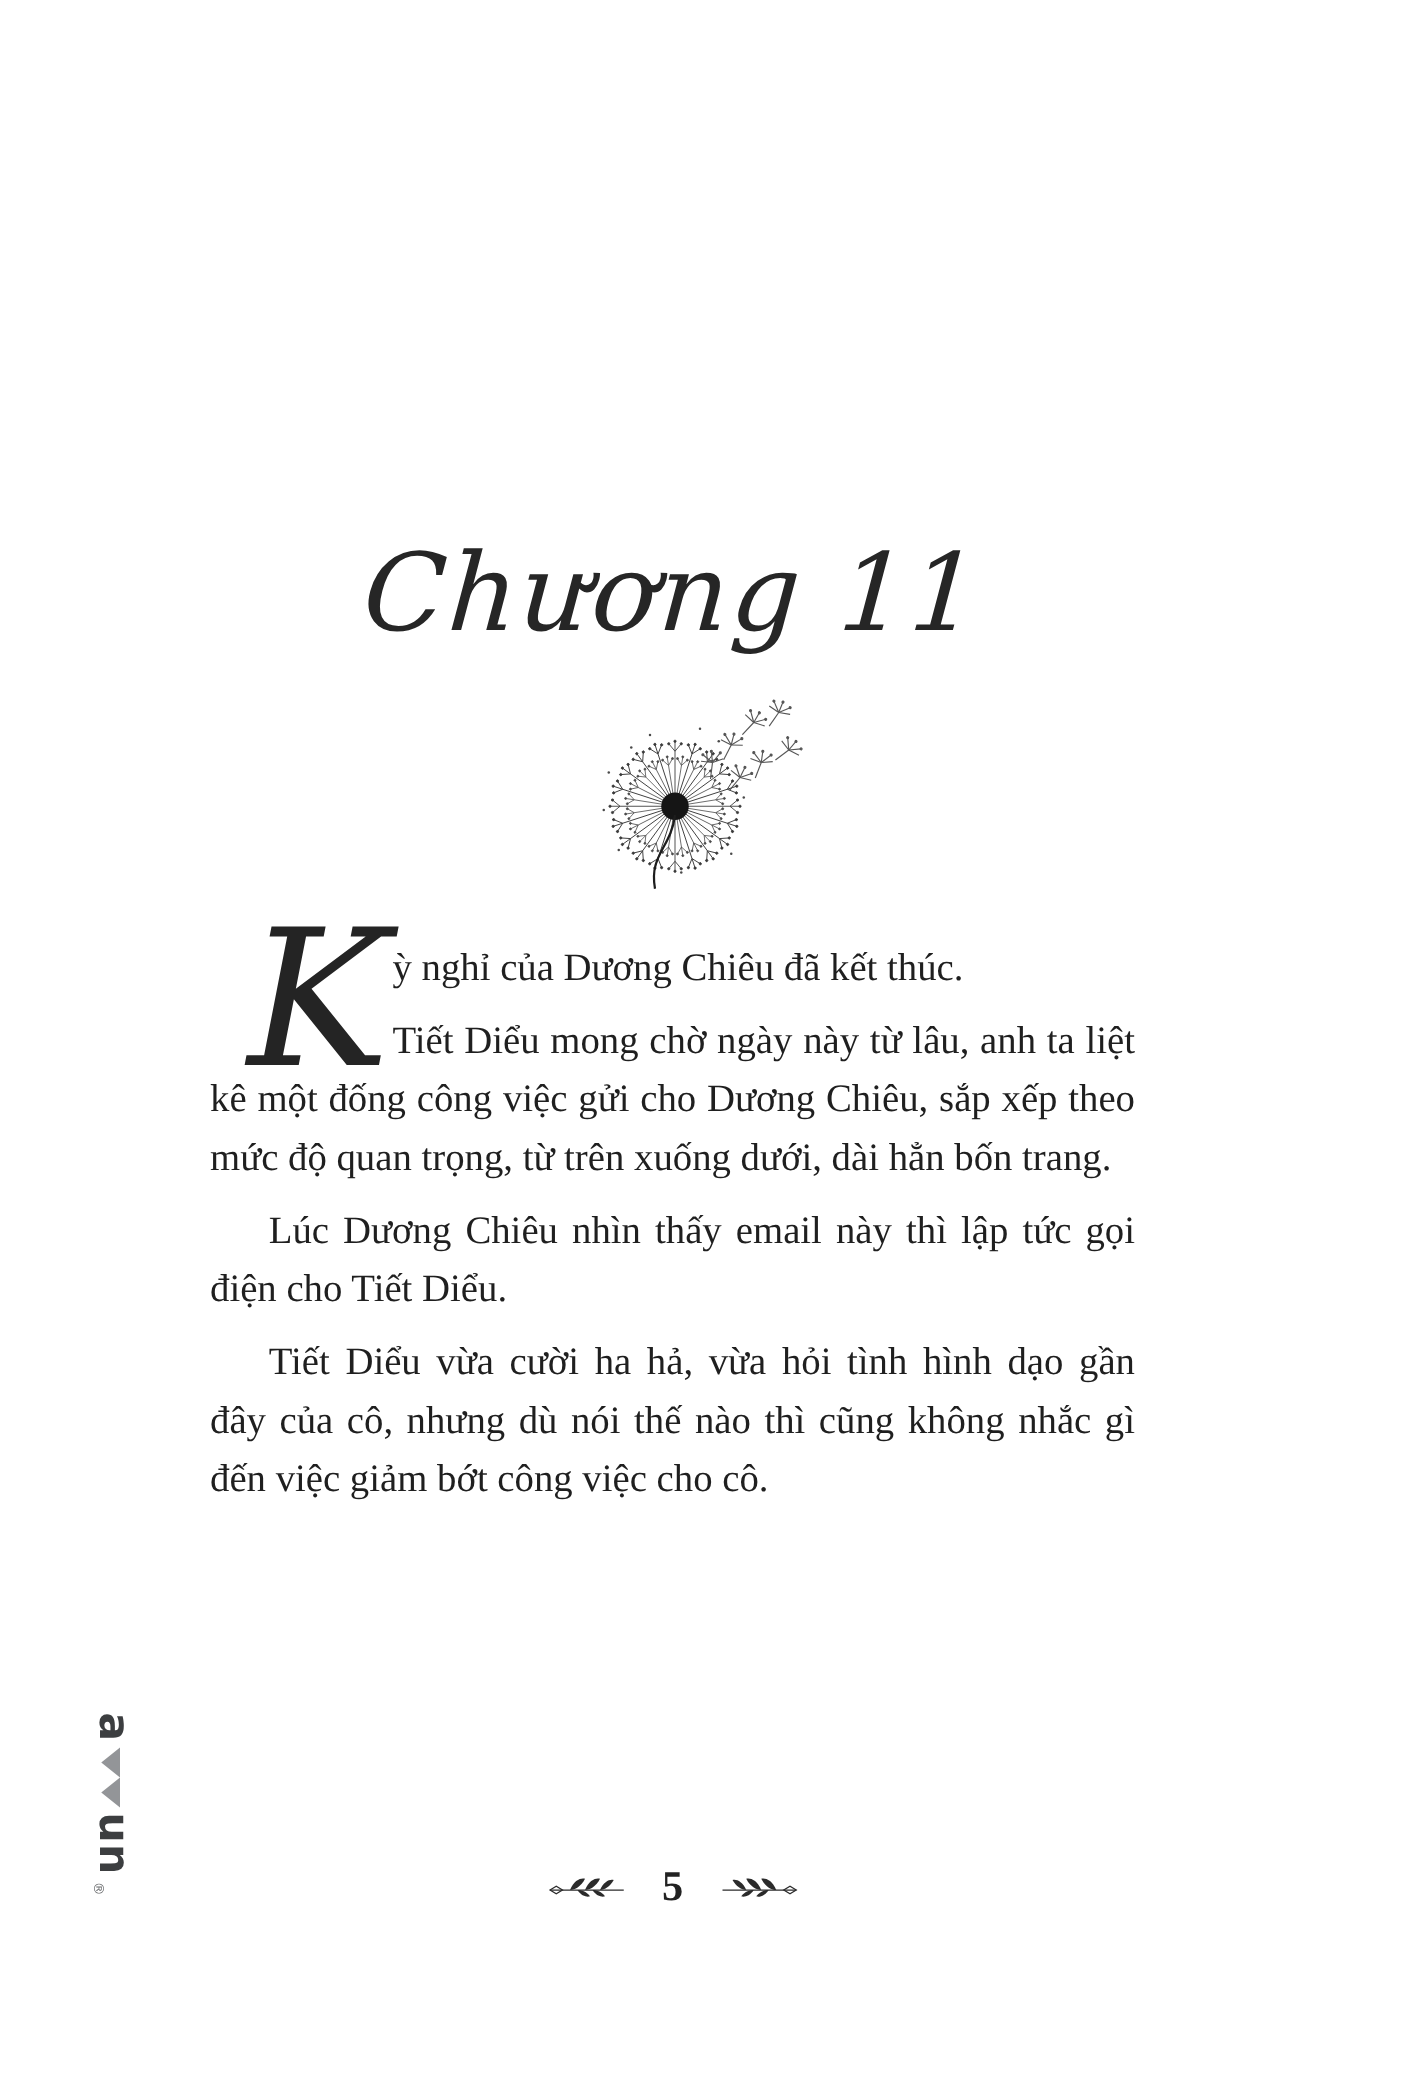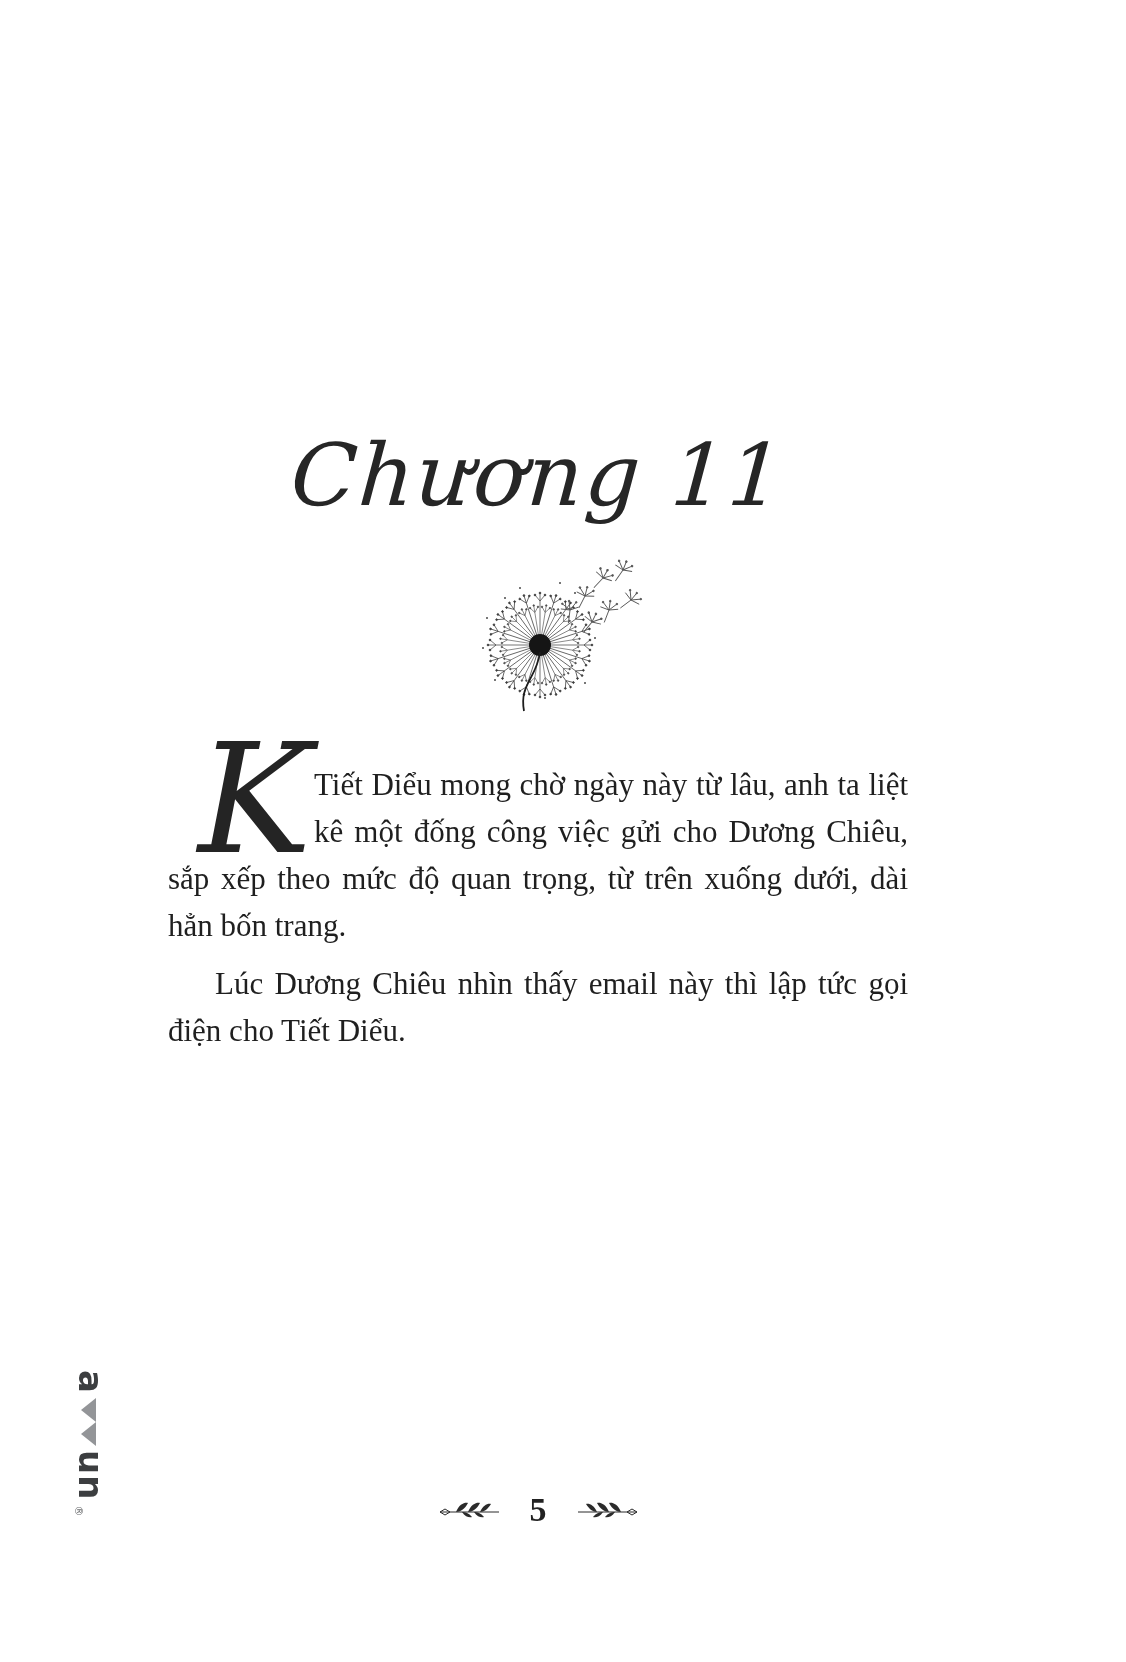--- a/index.html
+++ b/index.html
@@ -212,24 +212,25 @@
     <use href="#seed" transform="translate(206,52) rotate(40)"></use>
     <use href="#seed" transform="translate(184,62) rotate(8)"></use>
     <use href="#seed" transform="translate(167,74) rotate(26)"></use>
     <use href="#seed" transform="translate(145,62) rotate(-6)"></use>
   </svg>
 
   <div class="text-block">
     <div class="para">
       <span class="dropcap">
           <span class="glyph">K</span>
-        </span>
+        </span><span>ỳ nghỉ của Dương Chiêu đã kết thúc.</span>
     </div>
     <div class="para">Tiết Diểu mong chờ ngày này từ lâu, anh ta liệt kê một đống công việc gửi cho Dương Chiêu, sắp xếp theo mức độ quan trọng, từ trên xuống dưới, dài hẳn bốn trang.</div>
     <div class="para indent">Lúc Dương Chiêu nhìn thấy email này thì lập tức gọi điện cho Tiết Diểu.</div>
+    <div class="para indent">Tiết Diểu vừa cười ha hả, vừa hỏi tình hình dạo gần đây của cô, nhưng dù nói thế nào thì cũng không nhắc gì đến việc giảm bớt công việc cho cô.</div>
   </div>
 
   <div class="footer">
     <svg class="flourish" viewBox="0 0 64 22" xmlns="http://www.w3.org/2000/svg">
       <line x1="2" y1="13" x2="61" y2="13" stroke="#2b2b2b" stroke-width="1"></line>
       <path d="M2 13 L7 10 L12 13 L7 16 Z" fill="none" stroke="#2b2b2b" stroke-width="1"></path>
       <path d="M18 13 C21 5 27 3 30 4 C27 10 22 13 18 13 Z" fill="#2b2b2b"></path>
       <path d="M30 13 C33 5 39 3 42 4 C39 10 34 13 30 13 Z" fill="#2b2b2b"></path>
       <path d="M42 13 C45 6 50 4 53 5 C50 10 46 13 42 13 Z" fill="#2b2b2b"></path>
       <path d="M24 13 C27 18 32 19 34 18 C31 14 27 13 24 13 Z" fill="#2b2b2b"></path>

